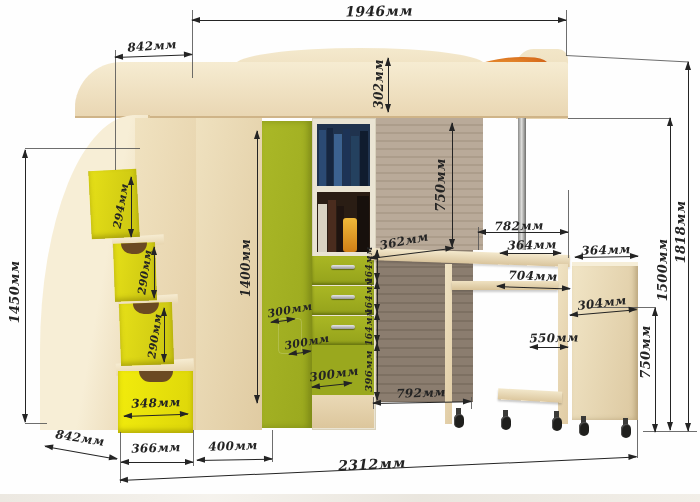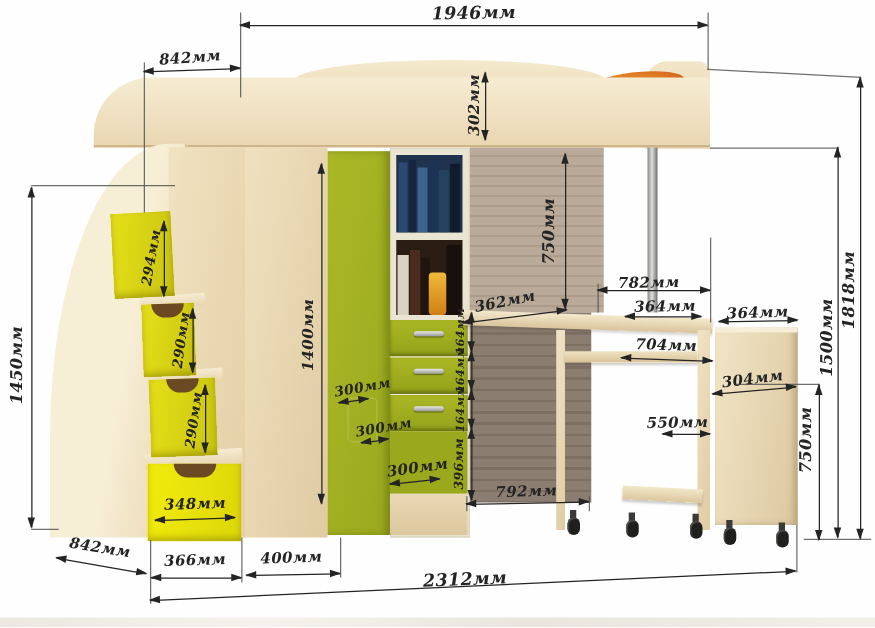--- a/index.html
+++ b/index.html
@@ -243,20 +243,20 @@
   <span class="lbl" style="left:369px;top:265px;font-size:9px;transform:translate(-50%,-50%) rotate(-90deg);">164мм</span>
   <span class="lbl" style="left:369px;top:296px;font-size:9px;transform:translate(-50%,-50%) rotate(-90deg);">164мм</span>
   <span class="lbl" style="left:369px;top:327px;font-size:9px;transform:translate(-50%,-50%) rotate(-90deg);">164мм</span>
   <span class="lbl" style="left:368px;top:371px;font-size:10px;transform:translate(-50%,-50%) rotate(-90deg);">396мм</span>
   <span class="lbl" style="left:440px;top:185px;font-size:13px;transform:translate(-50%,-50%) rotate(-90deg);">750мм</span>
   <span class="lbl" style="left:404px;top:241px;transform:translate(-50%,-50%) rotate(-11deg);">362мм</span>
   <span class="lbl" style="left:421px;top:393px;transform:translate(-50%,-50%) rotate(-2deg);">792мм</span>
   <span class="lbl" style="left:519px;top:226px;transform:translate(-50%,-50%) rotate(-1deg);">782мм</span>
   <span class="lbl" style="left:532px;top:245px;transform:translate(-50%,-50%) rotate(-1deg);">364мм</span>
   <span class="lbl" style="left:533px;top:276px;transform:translate(-50%,-50%) rotate(2deg);">704мм</span>
-  <span class="lbl" style="left:542px;top:338px;transform:translate(-50%,-50%) rotate(-1deg);">550мм</span>
+  <span class="lbl" style="left:554px;top:338px;transform:translate(-50%,-50%) rotate(-1deg);">550мм</span>
   <span class="lbl" style="left:606px;top:250px;transform:translate(-50%,-50%) rotate(-2deg);">364мм</span>
   <span class="lbl" style="left:602px;top:303px;transform:translate(-50%,-50%) rotate(-7deg);">304мм</span>
   <span class="lbl" style="left:645px;top:352px;font-size:13px;transform:translate(-50%,-50%) rotate(-90deg);">750мм</span>
   <span class="lbl" style="left:662px;top:270px;font-size:13px;transform:translate(-50%,-50%) rotate(-90deg);">1500мм</span>
   <span class="lbl" style="left:680px;top:232px;font-size:13px;transform:translate(-50%,-50%) rotate(-90deg);">1818мм</span>
 
 </div>
 
 </body></html>

